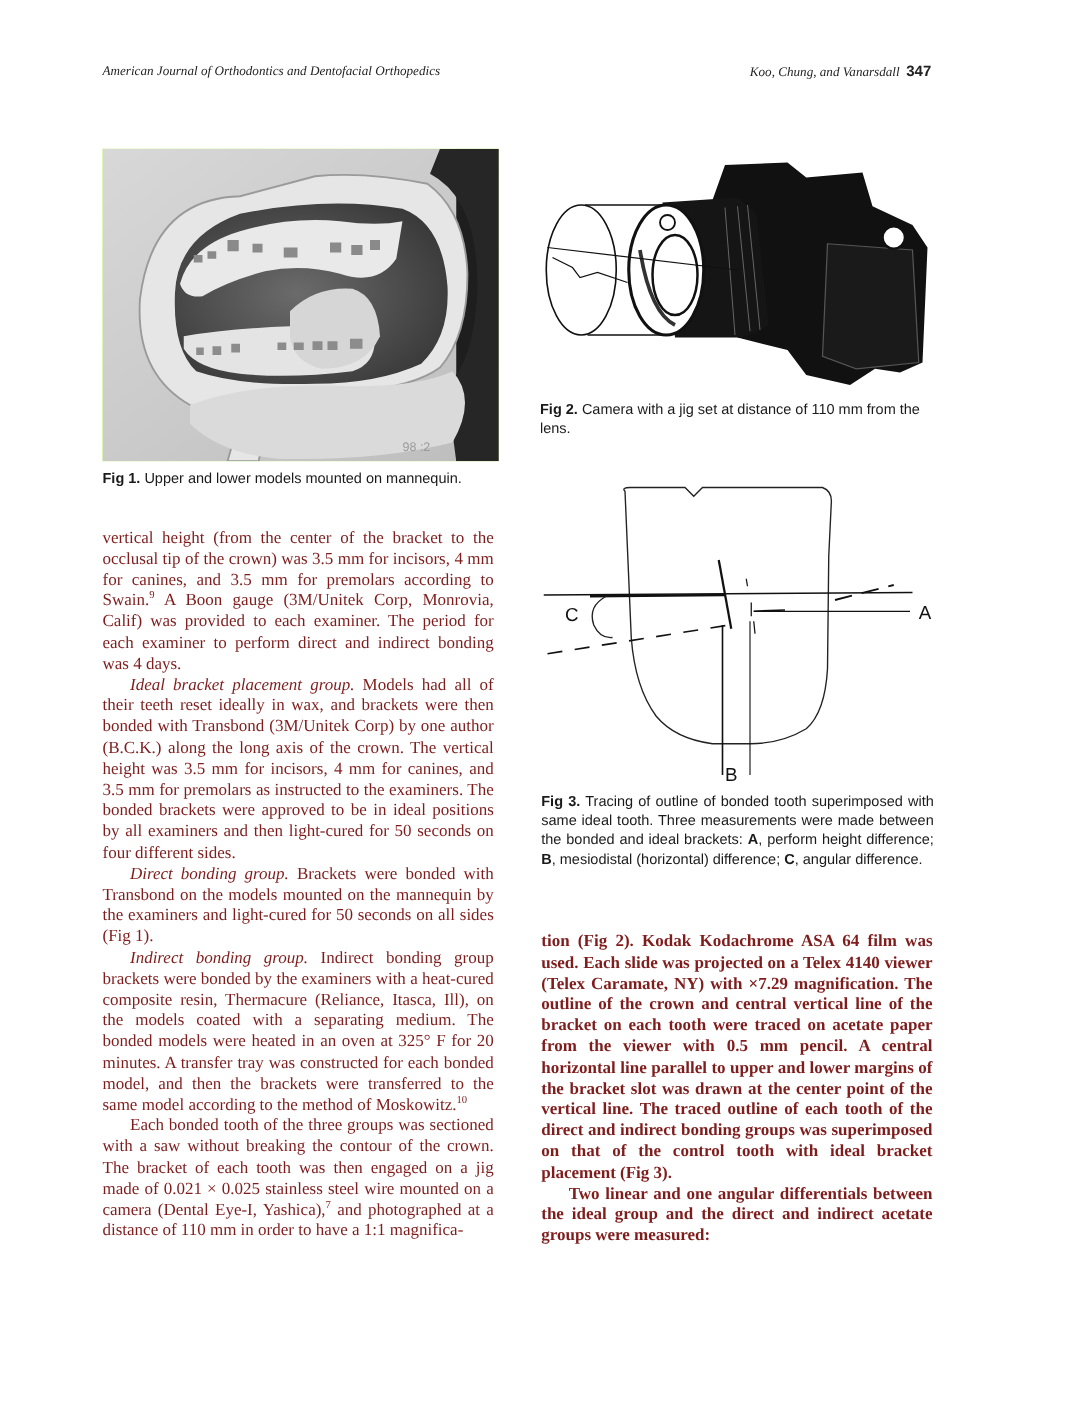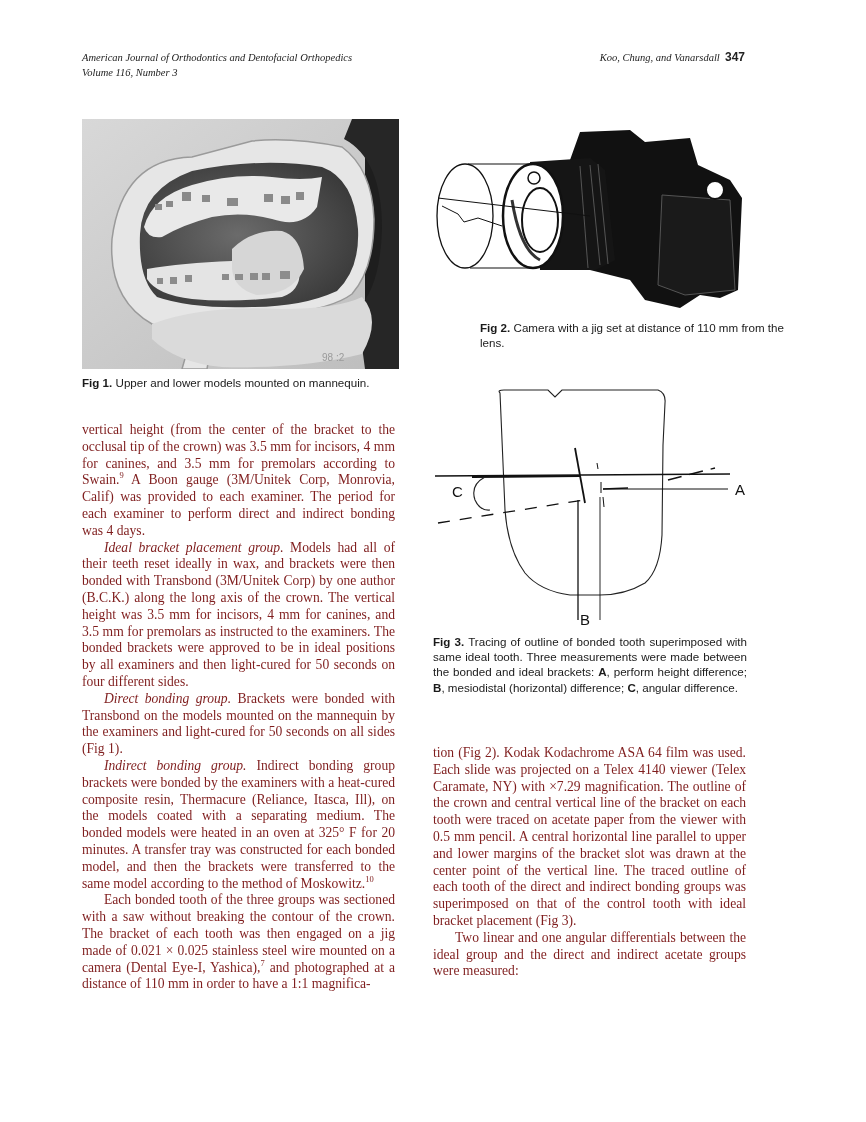--- a/index.html
+++ b/index.html
@@ -16,21 +16,20 @@
   .col sup { font-size:8.5px; line-height:0; vertical-align:super; }
   .list { padding-left:46px; text-indent:-12px; font-size:12.6px; }
   .photo { overflow:hidden; background:#bef264; }
   svg { display:block; }
 </style>
 </head>
 <body>
 
 <div class="abs hdr" style="left:82px; top:50px;">
   <div>American Journal of Orthodontics and Dentofacial Orthopedics</div>
-  <div>Volume 116, Number 3</div>
 </div>
 <div class="abs hdr" style="right:121px; top:50px;">
   <span>Koo, Chung, and Vanarsdall</span>&nbsp;&nbsp;<span class="hdr-num">347</span>
 </div>
 
 <div class="abs photo" style="left:82px; top:119px; width:317px; height:250px;">
   <svg width="317" height="250" viewBox="0 0 317 250">
     <defs>
       <linearGradient id="bg1" x1="0" y1="0" x2="1" y2="1">
         <stop offset="0" stop-color="#d8d8d8"></stop>
@@ -108,21 +107,21 @@
 
     <ellipse cx="35" cy="96" rx="28" ry="52" fill="#fff" stroke="#111" stroke-width="1.3"></ellipse>
     <line x1="38" y1="44" x2="103" y2="44" stroke="#111" stroke-width="1.2"></line>
     <line x1="40" y1="148" x2="105" y2="148" stroke="#111" stroke-width="1.2"></line>
     <line x1="8" y1="78" x2="160" y2="96" stroke="#111" stroke-width="1"></line>
     <polyline points="12,86 28,94 34,102 48,98 72,106" stroke="#111" stroke-width="1" fill="none"></polyline>
 
     <circle cx="285" cy="70" r="9" fill="#fff" stroke="#111" stroke-width="2"></circle>
   </svg>
 </div>
-<div class="abs cap" style="left:432px; top:320px; width:318px;margin-left:48px;">
+<div class="abs cap" style="left:432px; top:320px; width:318px;">
   <b>Fig 2.</b><span> Camera with a jig set at distance of 110 mm from the lens.</span>
 </div>
 
 <div class="abs" style="left:430px; top:385px; width:330px; height:245px;">
   <svg width="330" height="245" viewBox="0 0 330 245">
 
     <path d="M70 8 Q67 5 74 5 L118 5 L125 12 L132 5 L228 5 Q236 8 235 18 L233 60 L232 150 Q230 185 215 198 Q195 210 170 210 L140 210 Q110 206 95 188 Q78 165 75 125 Z" fill="none" stroke="#222" stroke-width="1.1"></path>
 
     <line x1="5" y1="91" x2="300" y2="89" stroke="#111" stroke-width="1.3"></line>
     <line x1="42" y1="92" x2="150" y2="91" stroke="#111" stroke-width="2"></line>
@@ -154,16 +153,16 @@
 </div>
 
 <div class="abs col" style="left:82px; top:422px; width:313px;">
   <p><span>vertical height (from the center of the bracket to the occlusal tip of the crown) was 3.5 mm for incisors, 4 mm for canines, and 3.5 mm for premolars according to Swain.</span><sup>9</sup><span> A Boon gauge (3M/Unitek Corp, Monrovia, Calif) was provided to each examiner. The period for each examiner to perform direct and indirect bonding was 4 days.</span></p>
   <p class="ind"><i>Ideal bracket placement group.</i><span> Models had all of their teeth reset ideally in wax, and brackets were then bonded with Transbond (3M/Unitek Corp) by one author (B.C.K.) along the long axis of the crown. The vertical height was 3.5 mm for incisors, 4 mm for canines, and 3.5 mm for premolars as instructed to the examiners. The bonded brackets were approved to be in ideal positions by all examiners and then light-cured for 50 seconds on four different sides.</span></p>
   <p class="ind"><i>Direct bonding group.</i><span> Brackets were bonded with Transbond on the models mounted on the mannequin by the examiners and light-cured for 50 seconds on all sides (Fig 1).</span></p>
   <p class="ind"><i>Indirect bonding group.</i><span> Indirect bonding group brackets were bonded by the examiners with a heat-cured composite resin, Thermacure (Reliance, Itasca, Ill), on the models coated with a separating medium. The bonded models were heated in an oven at 325° F for 20 minutes. A transfer tray was constructed for each bonded model, and then the brackets were transferred to the same model according to the method of Moskowitz.</span><sup>10</sup></p>
   <p class="ind"><span>Each bonded tooth of the three groups was sectioned with a saw without breaking the contour of the crown. The bracket of each tooth was then engaged on a jig made of 0.021 × 0.025 stainless steel wire mounted on a camera (Dental Eye-I, Yashica),</span><sup>7</sup><span> and photographed at a distance of 110 mm in order to have a 1:1 magnifica-</span></p>
 </div>
 
-<div class="abs col" style="left:433px; top:745px; width:313px;">
+<div class="abs col" style="left:433px; top:745px; width:313px;font-weight:bold;">
   <p>tion (Fig 2). Kodak Kodachrome ASA 64 film was used. Each slide was projected on a Telex 4140 viewer (Telex Caramate, NY) with ×7.29 magnification. The outline of the crown and central vertical line of the bracket on each tooth were traced on acetate paper from the viewer with 0.5 mm pencil. A central horizontal line parallel to upper and lower margins of the bracket slot was drawn at the center point of the vertical line. The traced outline of each tooth of the direct and indirect bonding groups was superimposed on that of the control tooth with ideal bracket placement (Fig 3).</p>
   <p class="ind">Two linear and one angular differentials between the ideal group and the direct and indirect acetate groups were measured:</p>
 </div>
 
 </body></html>

